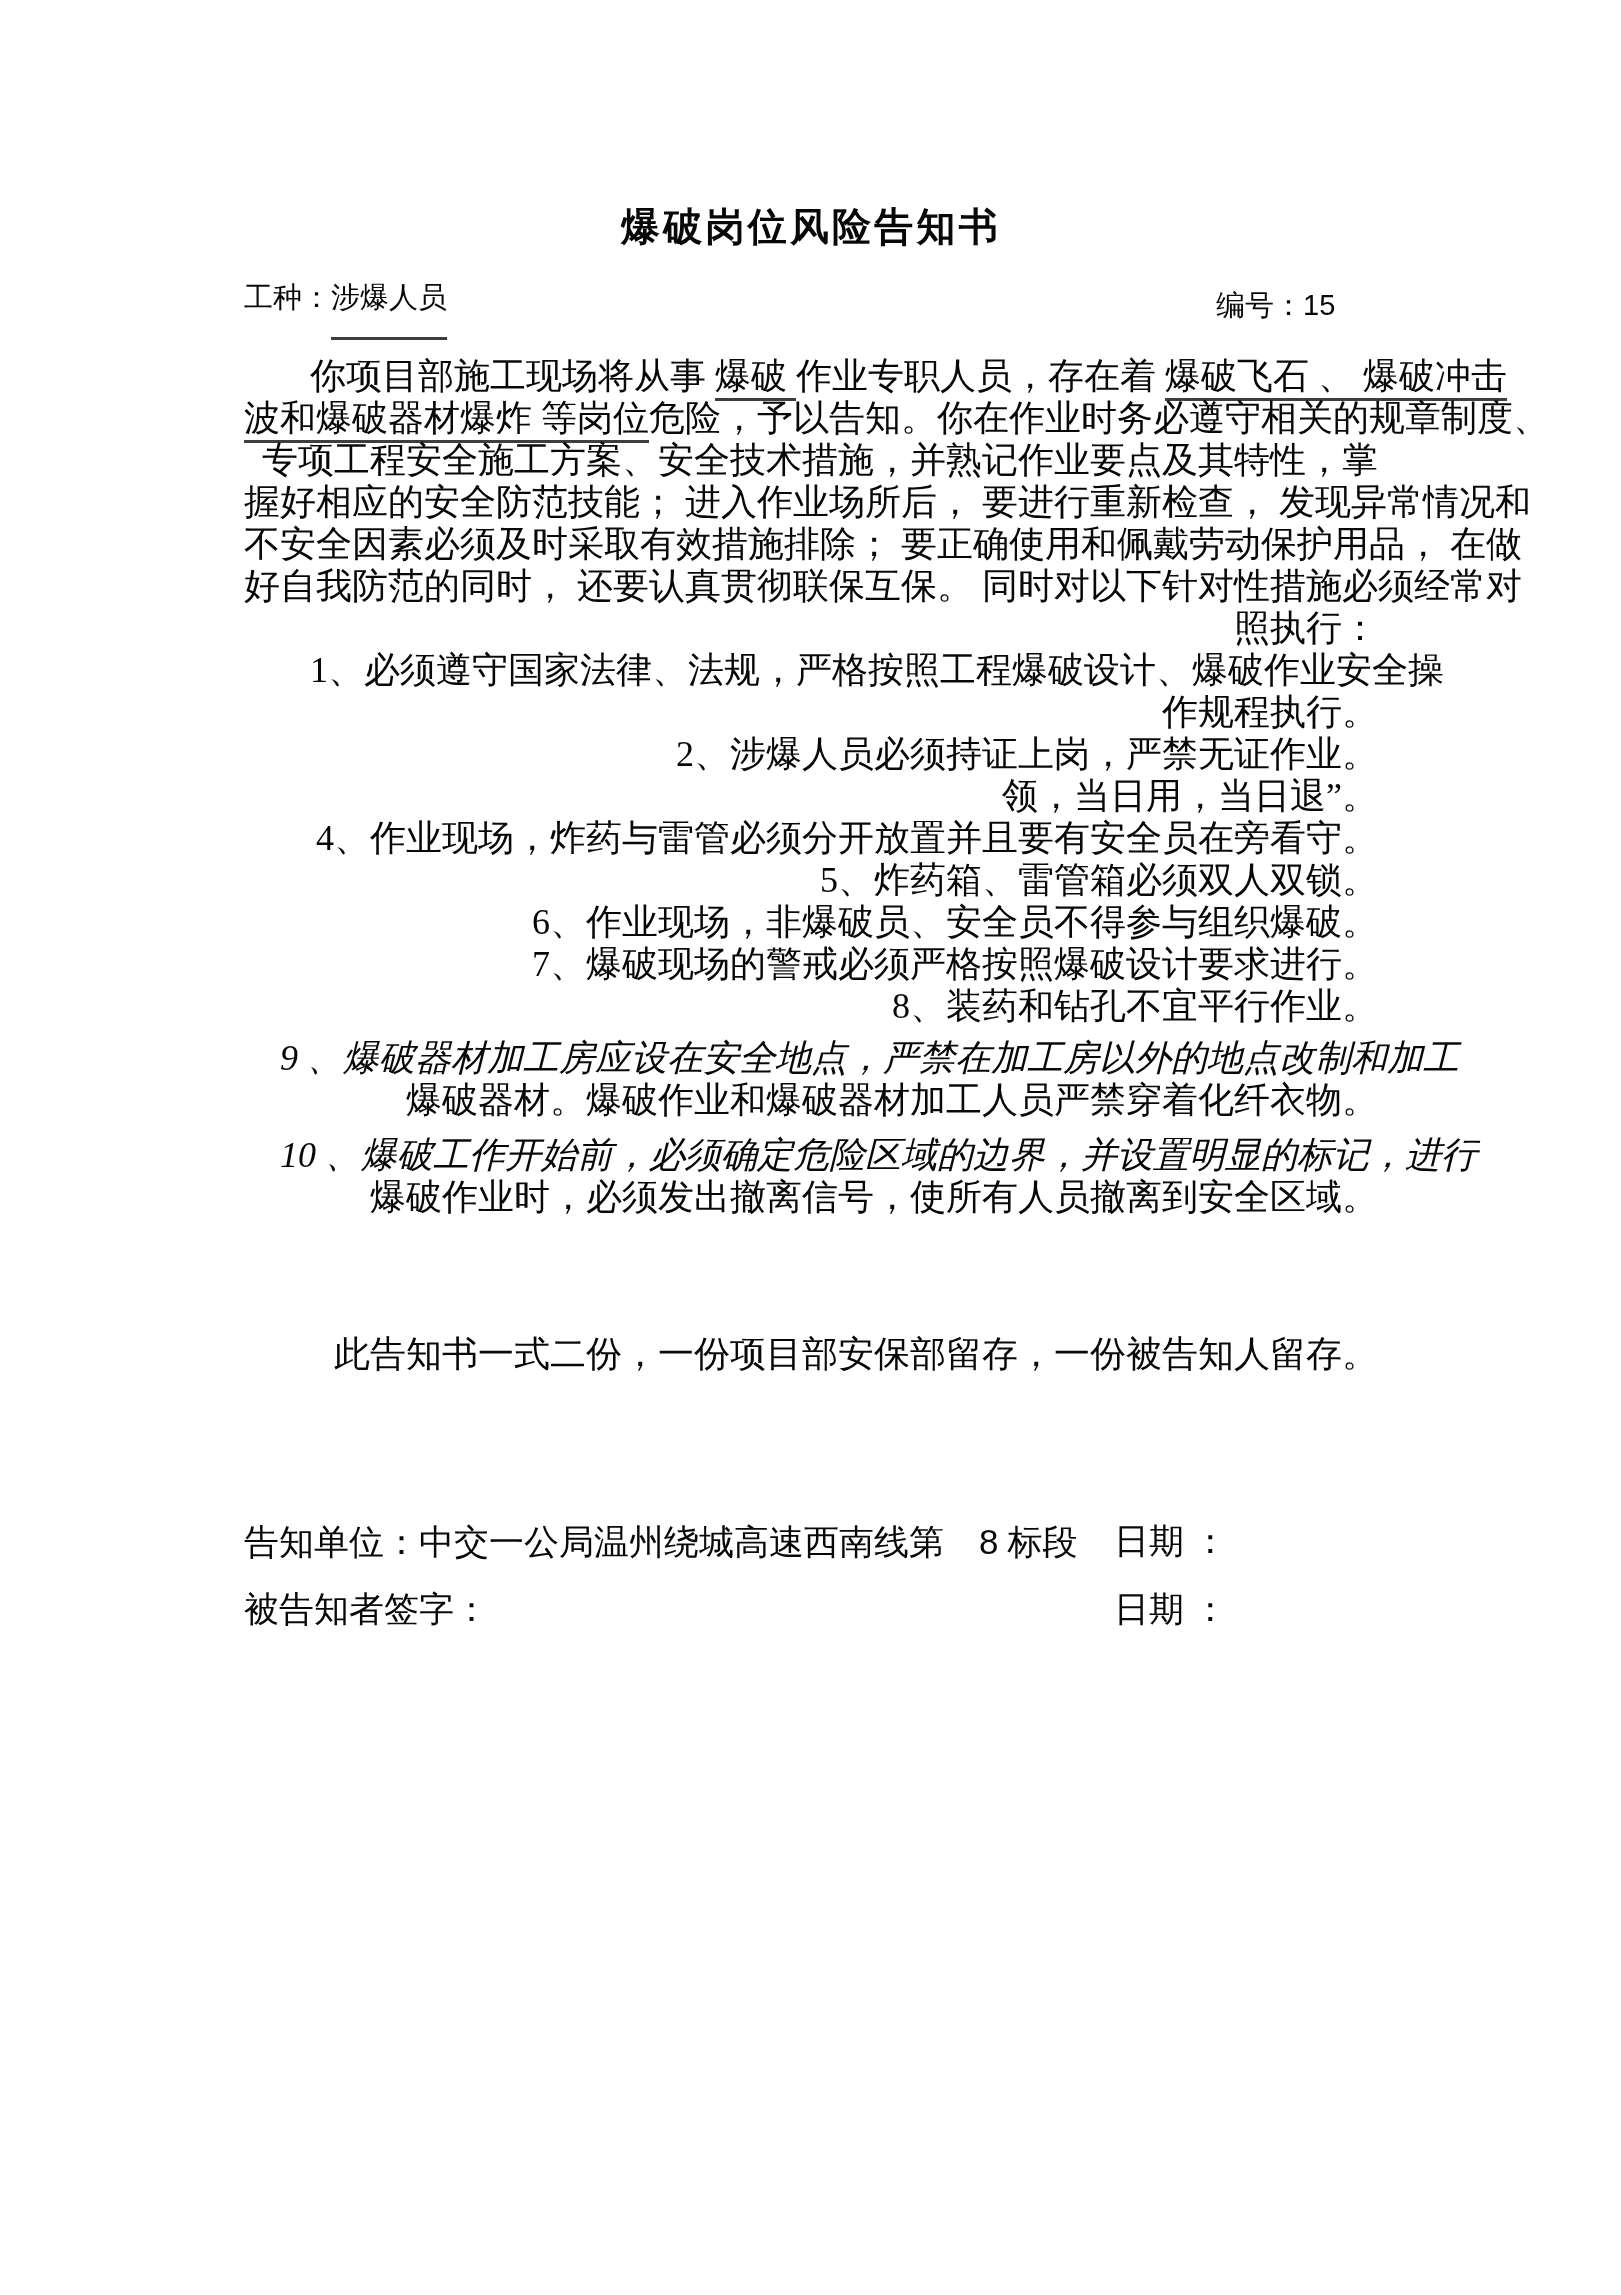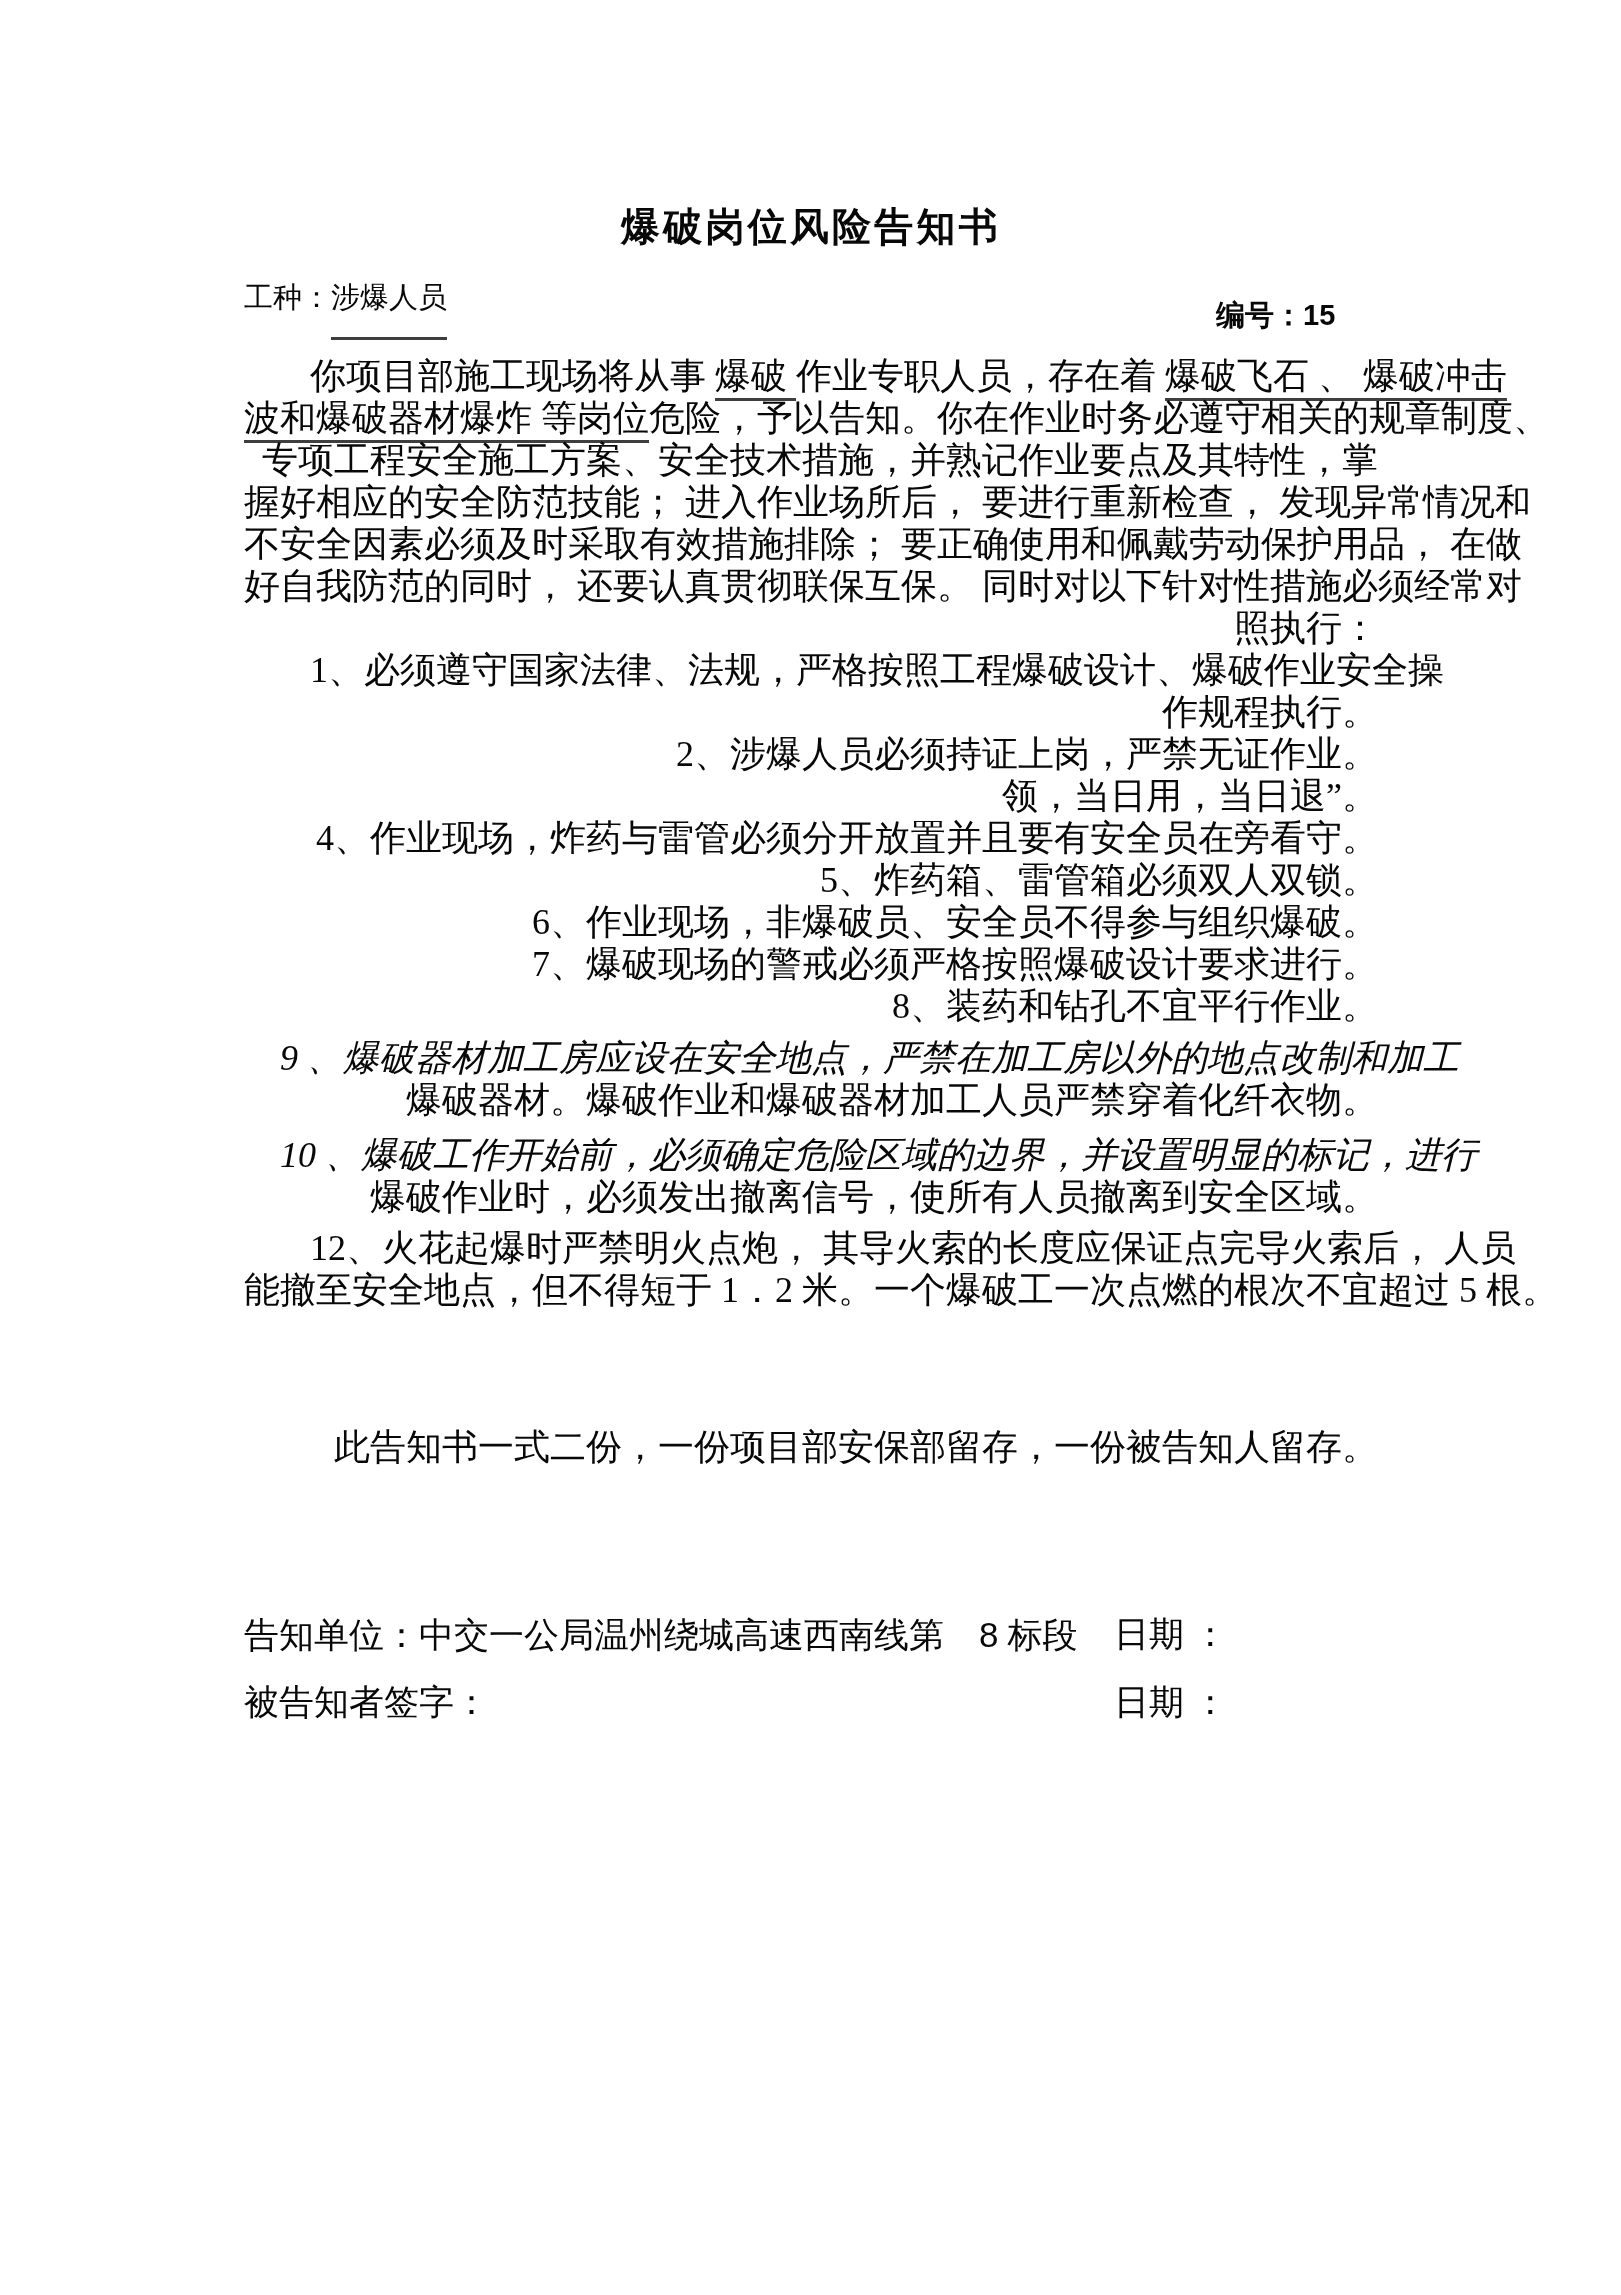--- a/index.html
+++ b/index.html
@@ -22,21 +22,21 @@
     letter-spacing: 3.2px;
   }
   .body-text { font-size: 36px; line-height: 42px; text-align: right; }
   .meta-row {
     position: relative;
     margin-top: 24px;
     font-size: 29px;
     line-height: 42px;
     height: 42px;
   }
-  .doc-no { position: absolute; left: 972px; top: 18px; white-space: nowrap; font-weight: bold; }
+  .doc-no { position: absolute; left: 972px; top: 8px; white-space: nowrap; }
   .num { font-family: "Liberation Sans", "DejaVu Sans", sans-serif; }
   .ul-sign {
     border-bottom: 3.8px solid #3e3e3e;
     padding-bottom: 24px;
   }
   .intro { margin-top: 37px; }
   .line { white-space: nowrap; }
   .ind2 { padding-left: 66px; }
   .ind1 { padding-left: 36px; font-style: italic; }
   .blank {
@@ -104,24 +104,20 @@
       <div class="line ind2">8、装药和钻孔不宜平行作业。</div>
     </div>
     <div class="item m16">
       <div class="line ind1">9 、爆破器材加工房应设在安全地点，严禁在加工房以外的地点改制和加工</div>
       <div class="line">爆破器材。爆破作业和爆破器材加工人员严禁穿着化纤衣物。</div>
     </div>
     <div class="item m20">
       <div class="line ind1">10 、爆破工作开始前，必须确定危险区域的边界，并设置明显的标记，进行</div>
       <div class="line">爆破作业时，必须发出撤离信号，使所有人员撤离到安全区域。</div>
     </div>
-    <div class="item m14">
-      <div class="line ind2">12、火花起爆时严禁明火点炮， 其导火索的长度应保证点完导火索后， 人员</div>
-      <div class="line">能撤至安全地点，但不得短于 1．2 米。一个爆破工一次点燃的根次不宜超过 5 根。</div>
-    </div>
   </div>
 
   <div class="closing body-text line">此告知书一式二份，一份项目部安保部留存，一份被告知人留存。</div>
 
   <div class="footer-row fr1">
     <span>告知单位：中交一公局温州绕城高速西南线第</span><span class="unit-no num">8</span><span class="unit-suffix">标段</span>
     <span class="date">日期 ：</span>
   </div>
 
   <div class="footer-row fr2">

